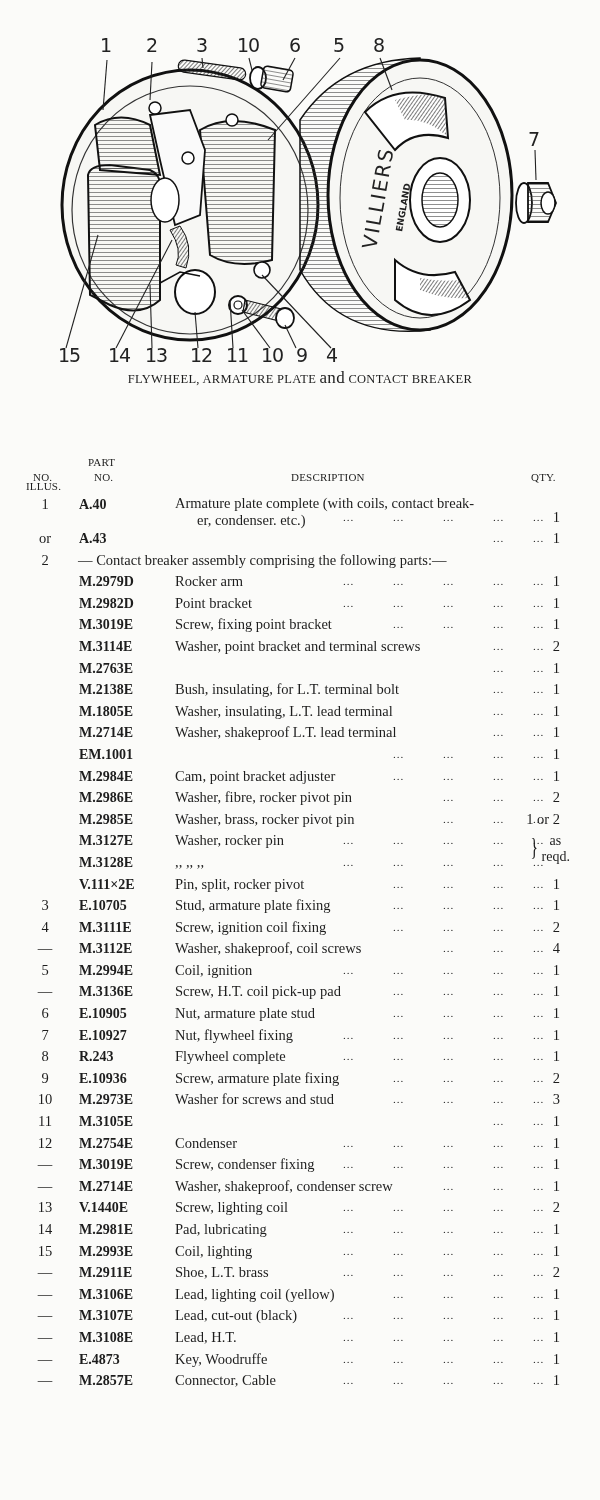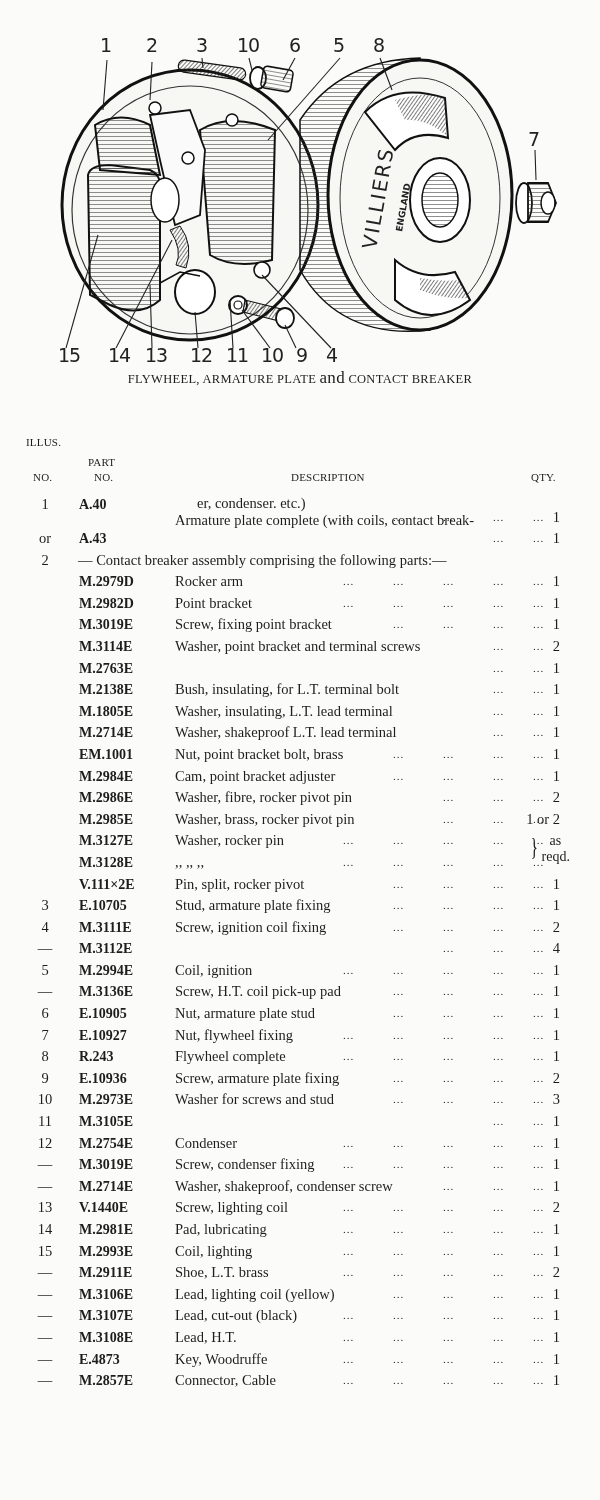--- a/index.html
+++ b/index.html
@@ -131,34 +131,34 @@
   <div class="callout" style="left:296px;top:344px">9</div>
   <div class="callout" style="left:326px;top:344px">4</div>
 </div>
 
 <div class="caption">
   <span>FLYWHEEL, ARMATURE PLATE</span>
   <span class="sm">and</span>
   <span>CONTACT BREAKER</span>
 </div>
 
-<div class="hdr" style="left:26px;top:436px">ILLUS.</div>
+<div class="hdr" style="left:26px;top:480px">ILLUS.</div>
 <div class="hdr" style="left:33px;top:471px">NO.</div>
 <div class="hdr" style="left:88px;top:456px">PART</div>
 <div class="hdr" style="left:94px;top:471px">NO.</div>
 <div class="hdr" style="left:291px;top:471px">DESCRIPTION</div>
 <div class="hdr" style="left:531px;top:471px">QTY.</div>
 
 <div class="table" id="parts-table">
     <div class="row tall">
       <div class="illus-no">1</div>
       <div class="part-no">A.40</div>
       <div class="desc">
+        <div>Armature plate complete (with coils, contact break-</div>
         <div style="padding-left: 22px;">er, condenser. etc.)</div>
-        <div>Armature plate complete (with coils, contact break-</div>
       </div>
       <div class="dots">
         <span style="left: 168px;">...</span>
         <span style="left: 218px;">...</span>
         <span style="left: 268px;">...</span>
         <span style="left: 318px;">...</span>
         <span style="left: 358px;">...</span>
       </div>
       <div class="qty">1</div>
     </div>
@@ -258,21 +258,20 @@
       <div class="desc"><span>Washer, shakeproof  L.T. lead terminal</span></div>
       <div class="dots">
         <span style="left: 318px;">...</span>
         <span style="left: 358px;">...</span>
       </div>
       <div class="qty">1</div>
     </div>
     <div class="row">
       <div class="illus-no"></div>
       <div class="part-no">EM.1001</div>
-      <div class="desc"><span>Nut, point bracket bolt, brass</span></div>
       <div class="dots">
         <span style="left: 218px;">...</span>
         <span style="left: 268px;">...</span>
         <span style="left: 318px;">...</span>
         <span style="left: 358px;">...</span>
       </div>
       <div class="qty">1</div>
     </div>
     <div class="row">
       <div class="illus-no"></div>
@@ -371,20 +370,21 @@
         <span style="left: 218px;">...</span>
         <span style="left: 268px;">...</span>
         <span style="left: 318px;">...</span>
         <span style="left: 358px;">...</span>
       </div>
       <div class="qty">2</div>
     </div>
     <div class="row">
       <div class="illus-no">—</div>
       <div class="part-no">M.3112E</div>
+      <div class="desc"><span>Washer, shakeproof, coil screws</span></div>
       <div class="dots">
         <span style="left: 268px;">...</span>
         <span style="left: 318px;">...</span>
         <span style="left: 358px;">...</span>
       </div>
       <div class="qty">4</div>
     </div>
     <div class="row">
       <div class="illus-no">5</div>
       <div class="part-no">M.2994E</div>

